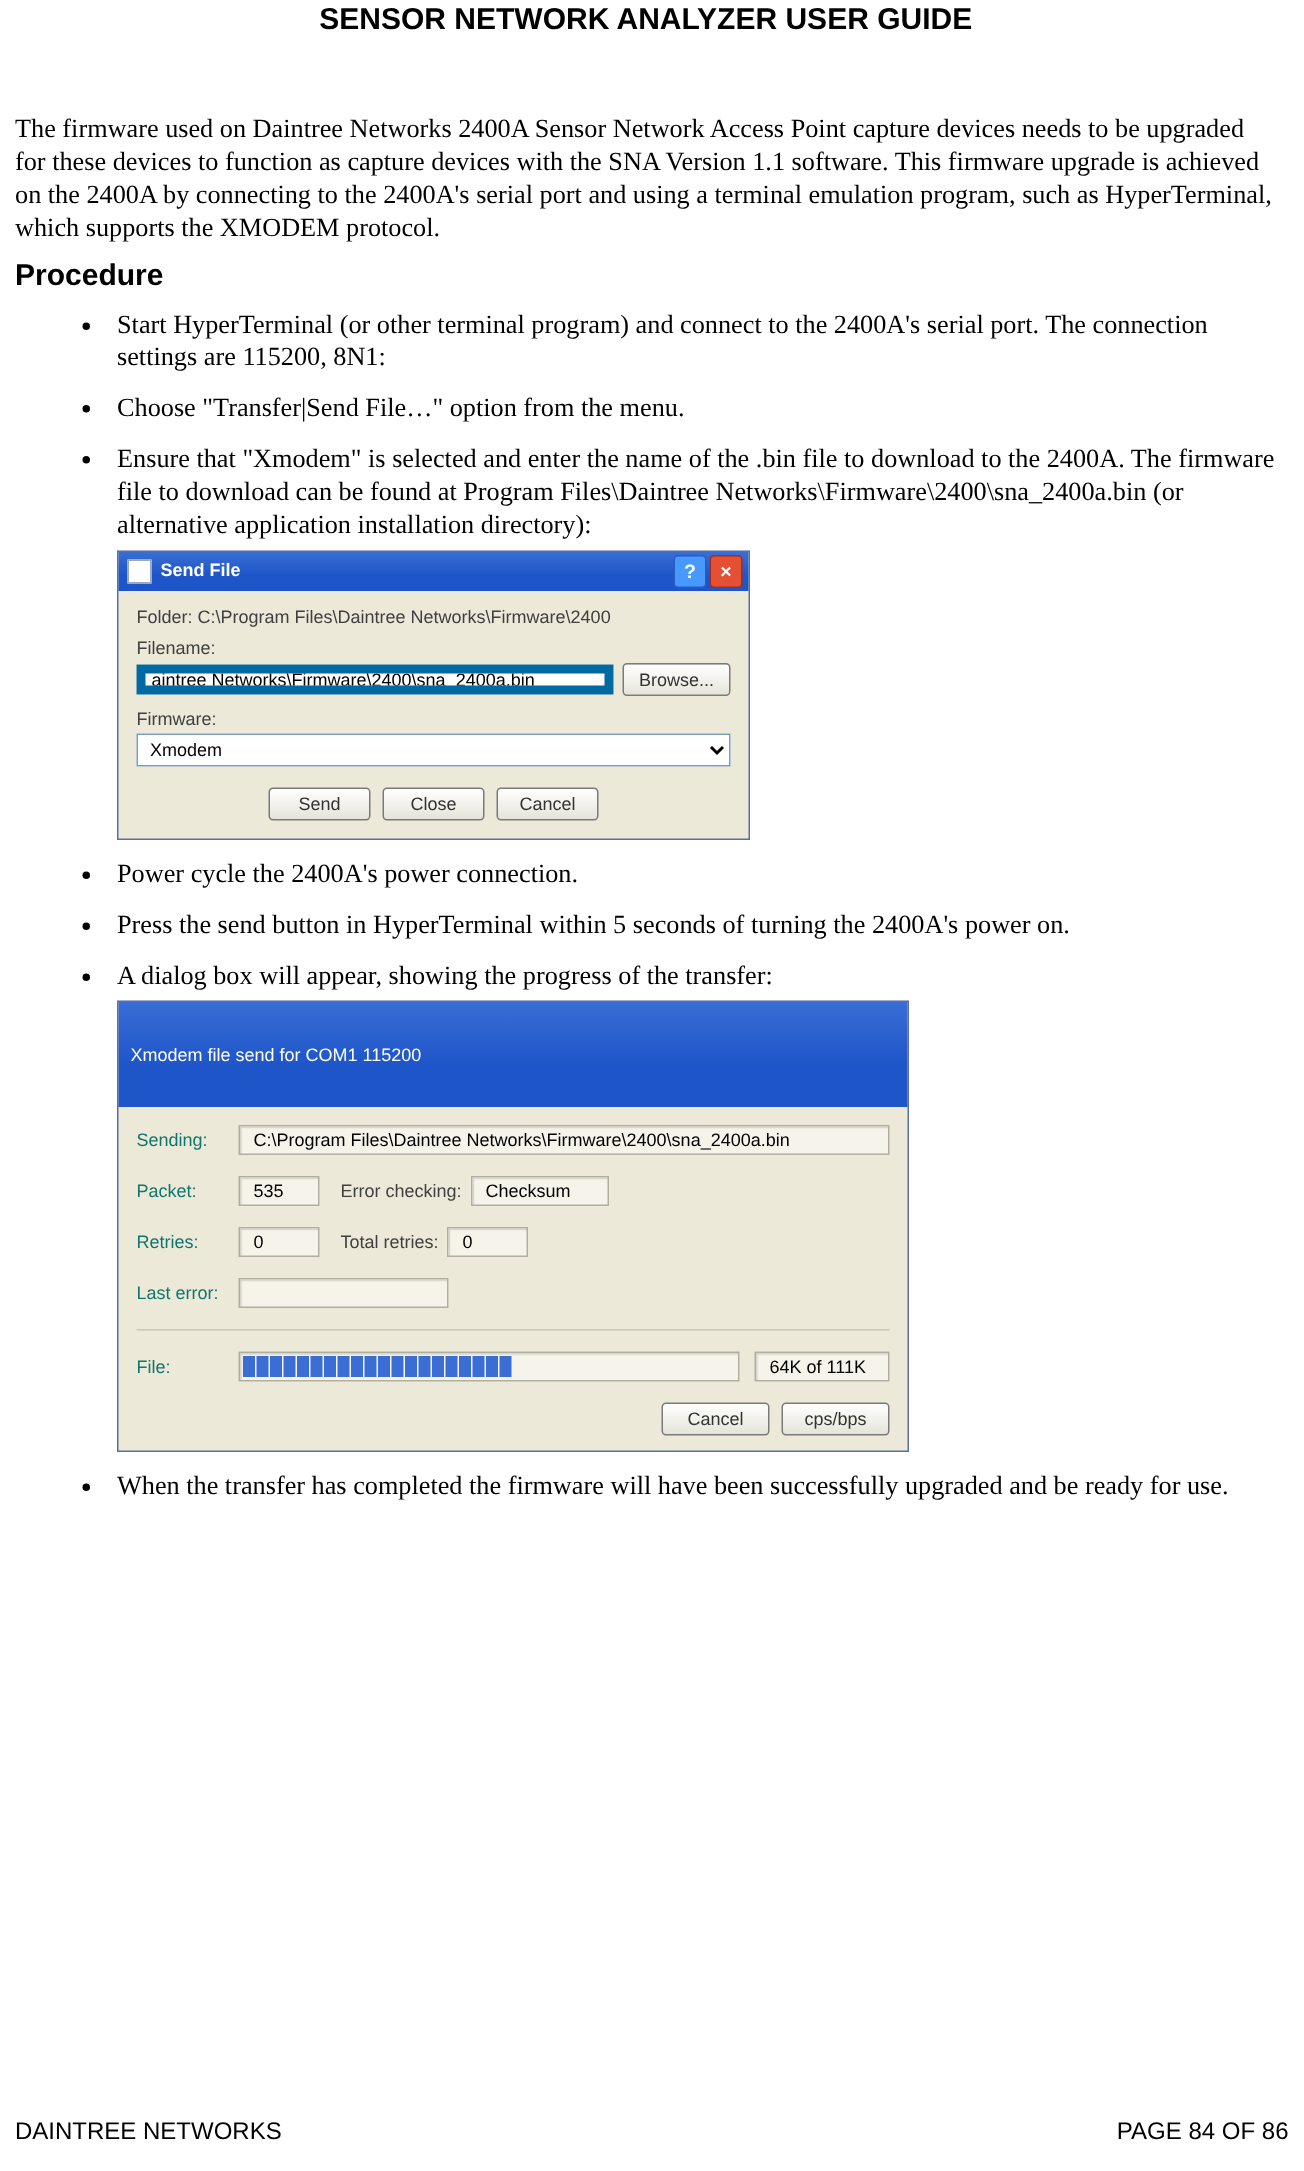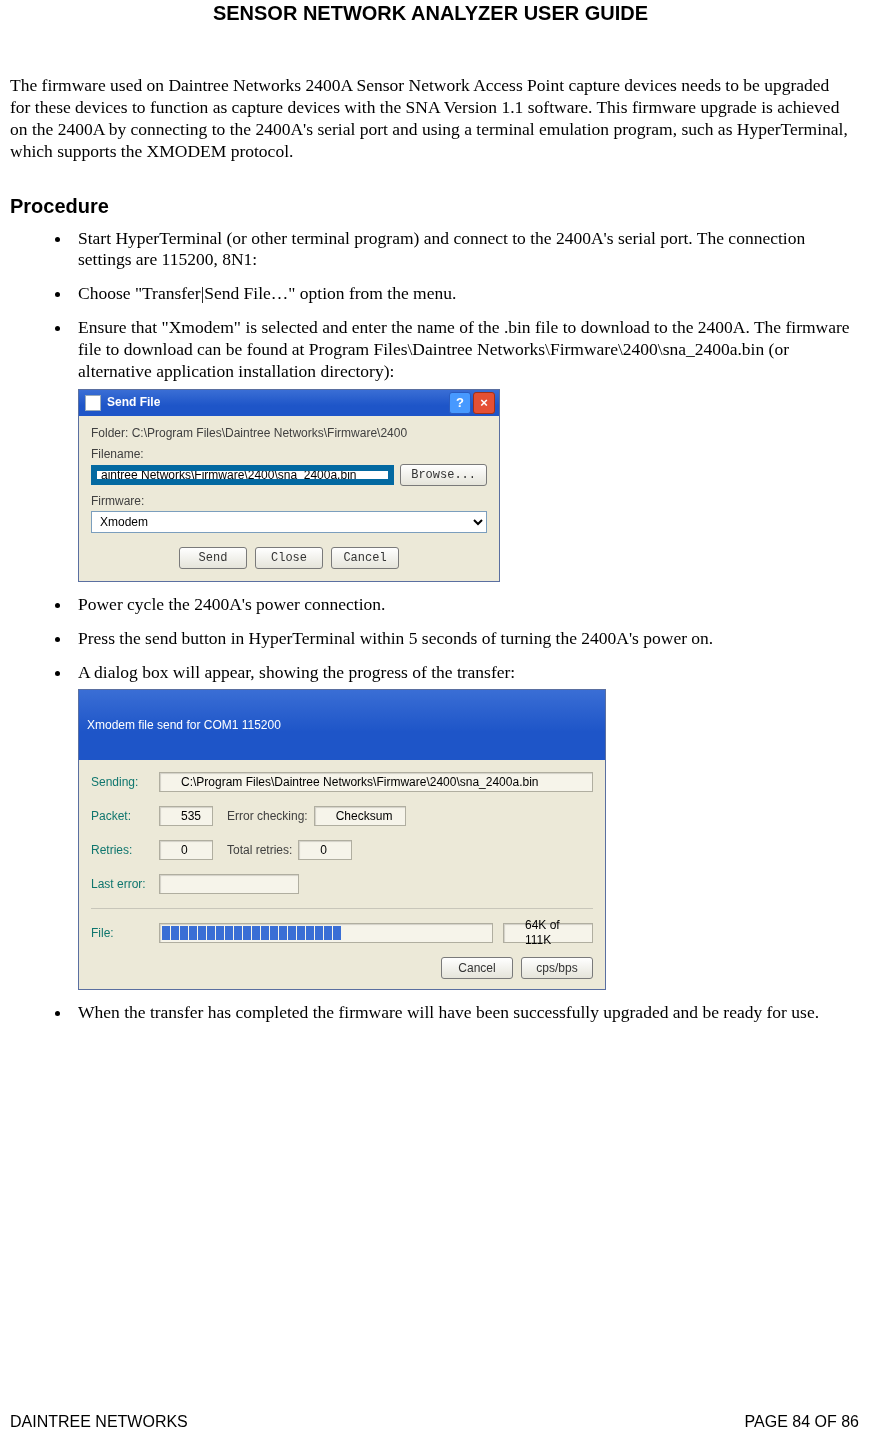--- a/index.html
+++ b/index.html
@@ -25,21 +25,21 @@
     margin: 0 0 50px 0;
   }
   h1.appendix-title {
     font-family: Arial, Helvetica, sans-serif;
     font-weight: bold;
     font-size: 27px;
     margin: 0 0 28px 0;
     line-height: 1.25;
   }
   p.intro {
-    margin: 0 0 32px 0;
+    margin: 0 0 10px 0;
     line-height: 1.25;
   }
   h2.procedure {
     font-family: Arial, Helvetica, sans-serif;
     font-weight: bold;
     font-size: 20px;
     margin: 0 0 10px 0;
   }
   ul.steps {
     list-style-type: disc;
@@ -102,21 +102,21 @@
     font-size: 12px;
     box-sizing: border-box;
   }
   .dlg1 .btn {
     height: 22px;
     min-width: 68px;
     padding: 0 10px;
     border: 1px solid #7a7a7a;
     background: linear-gradient(#fff, #e5e4da);
     border-radius: 3px;
-    font-family: Liberation Mono, monospace;
+    font-family: Liberation Sans, sans-serif;
     font-size: 12px;
     color: #333;
   }
   .dlg1 select.proto {
     width: 100%;
     height: 22px;
     border: 1px solid #7b9ebd;
     background: #fff;
     font-family: inherit;
     font-size: 12px;
@@ -149,21 +149,21 @@
   }
   .dlg2 .body { padding: 12px 12px 10px 12px; }
   .dlg2 .line { display: flex; align-items: center; margin-bottom: 14px; }
   .dlg2 .lineLbl { width: 68px; color: #0f766e; }
   .dlg2 .lineLbl2 { color: #404040; margin: 0 6px 0 14px; }
   .dlg2 .box {
     height: 20px;
     border: 1px solid #b0aea0;
     background: #f6f4ea;
     box-shadow: inset 1px 1px 1px rgba(0,0,0,0.15);
-    padding: 0 21px;
+    padding: 0 9px;
     display: inline-flex;
     align-items: center;
     box-sizing: border-box;
   }
   .dlg2 .sending-box { flex: 1; }
   .dlg2 .box-sm { width: 54px; }
   .dlg2 .box-md { width: 92px; }
   .dlg2 .box-err { width: 140px; }
   .dlg2 hr.sep { border: none; border-top: 1px solid #c8c6ba; margin: 4px 0 14px 0; }
   .dlg2 .progress {

